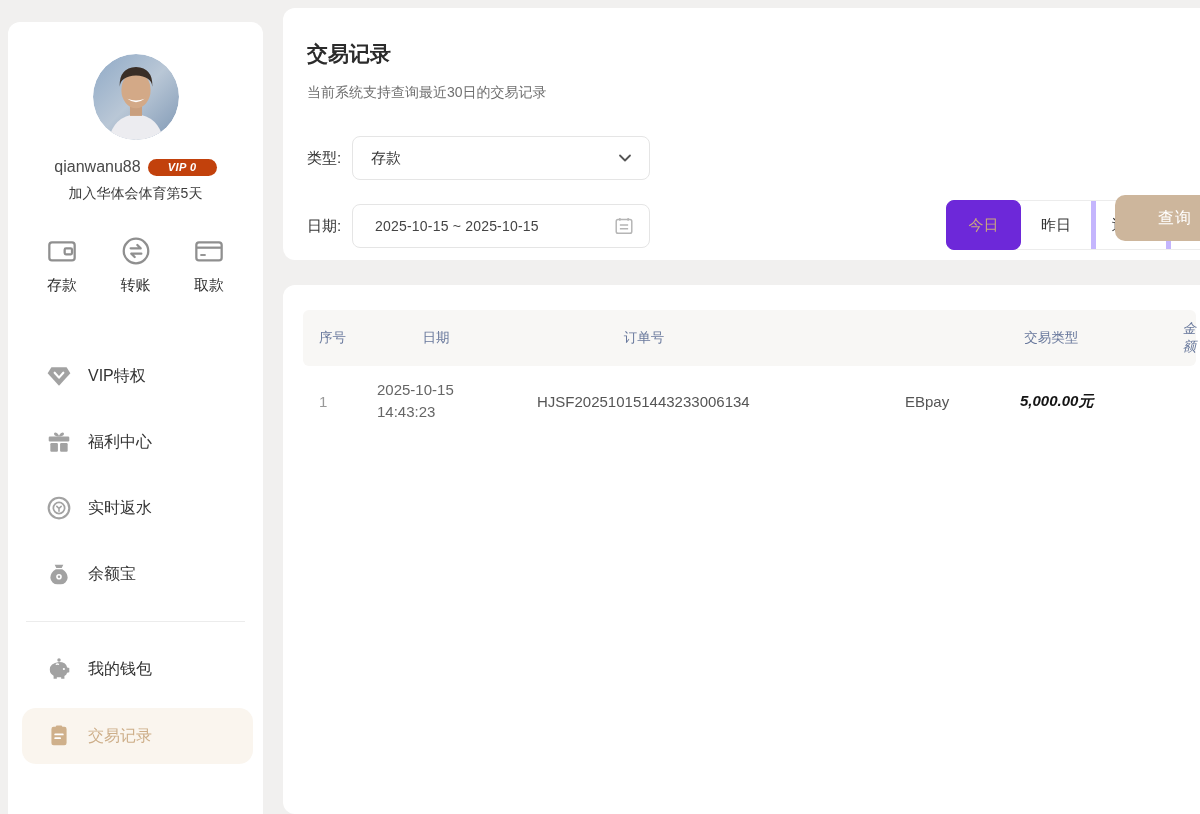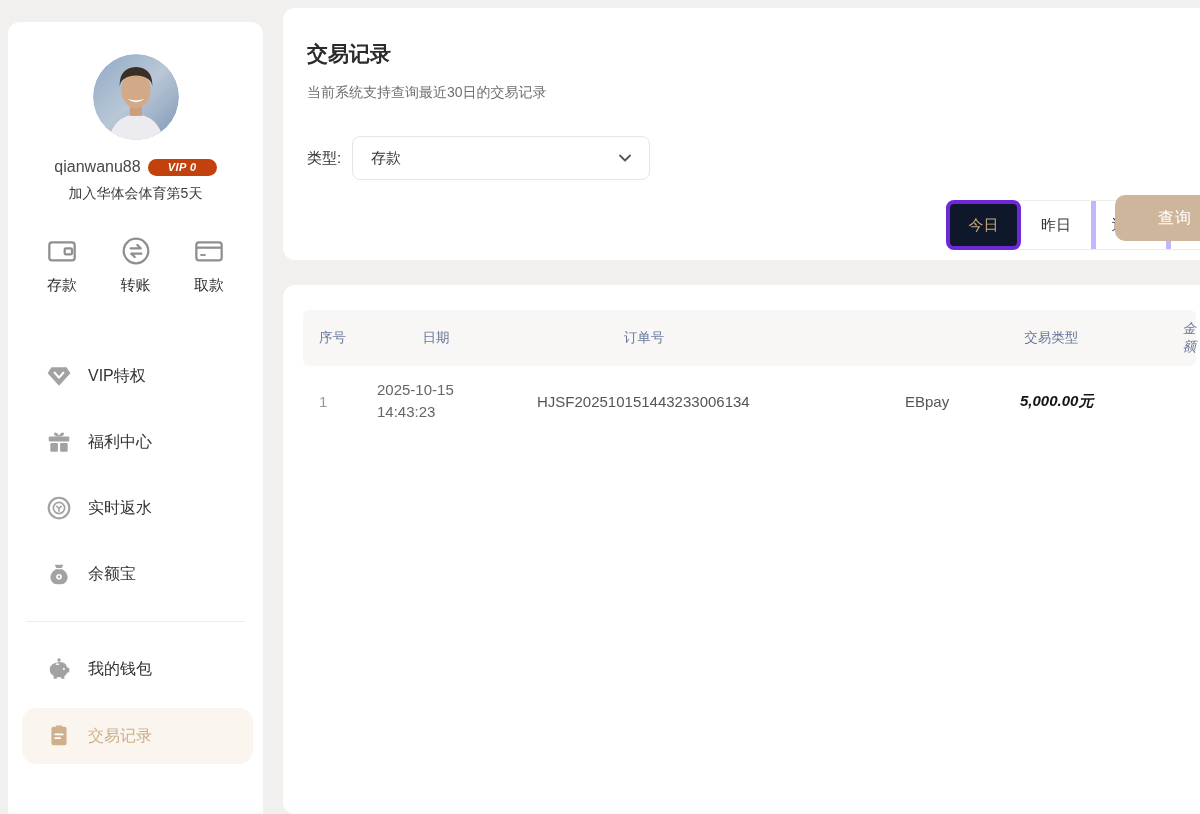--- a/index.html
+++ b/index.html
@@ -57,22 +57,22 @@
   .range-group {
     position:absolute; left:663px; top:192px; height:50px; display:flex;
     background:#fff; border:1px solid #ececec; border-radius:8px; overflow:visible;
   }
   .range-btn {
     width:75px; height:100%; display:flex; align-items:center; justify-content:center;
     font-size:15px; color:#333; cursor:pointer; border-right:5px solid #c4b5fd; background:#fff;
   }
   .range-btn:last-child { border-right:none; border-radius:0 8px 8px 0; }
   .range-btn.active {
-    color:#c9a87e; border:4px solid #6d28d9; border-radius:8px;
-    margin:-1px 0 -1px -1px; height:50px; background:#0f172a;
+    color:#c9a87e; border:1px solid #6d28d9; border-radius:8px;
+    margin:-1px 0 -1px -1px; height:50px; background:#6d28d9;
   }
   .search-btn {
     position:absolute; left:832px; top:187px; width:120px; height:46px;
     background:#cdb69c; color:#fff; font-size:16px; border:none; border-radius:10px;
     display:flex; align-items:center; justify-content:center; cursor:pointer; letter-spacing:1px;
   }
 
   
   .table-card { left:283px; top:285px; width:933px; height:529px; }
   .thead {
@@ -216,20 +216,31 @@
   <div class="filter-row row-type">
     <span class="filter-label">类型:</span>
     <div class="select-box">
       <span class="select-value">存款</span>
       <svg class="chevron" viewBox="0 0 16 16" fill="none" stroke="currentColor" stroke-width="1.8" stroke-linecap="round" stroke-linejoin="round">
         <path d="M3 5.5 L8 10.5 L13 5.5"></path>
       </svg>
     </div>
   </div>
 
+  <div class="filter-row row-date">
+    <span class="filter-label">日期:</span>
+    <div class="date-box">
+      <span class="date-value">2025-10-15  ~  2025-10-15</span>
+      <svg class="cal-icon" viewBox="0 0 24 24" fill="none" stroke="currentColor" stroke-width="1.6">
+        <rect x="3.5" y="5" width="17" height="15" rx="2"></rect>
+        <path d="M7.5 3.2 v3 M16.5 3.2 v3"></path>
+        <path d="M7.5 11 h9 M7.5 15 h9"></path>
+      </svg>
+    </div>
+  </div>
 
   <div class="range-group">
     <div class="range-btn active">今日</div>
     <div class="range-btn">昨日</div>
     <div class="range-btn">近7日</div>
     <div class="range-btn">近30日</div>
   </div>
 
   <button class="search-btn">查询</button>
 </div>

